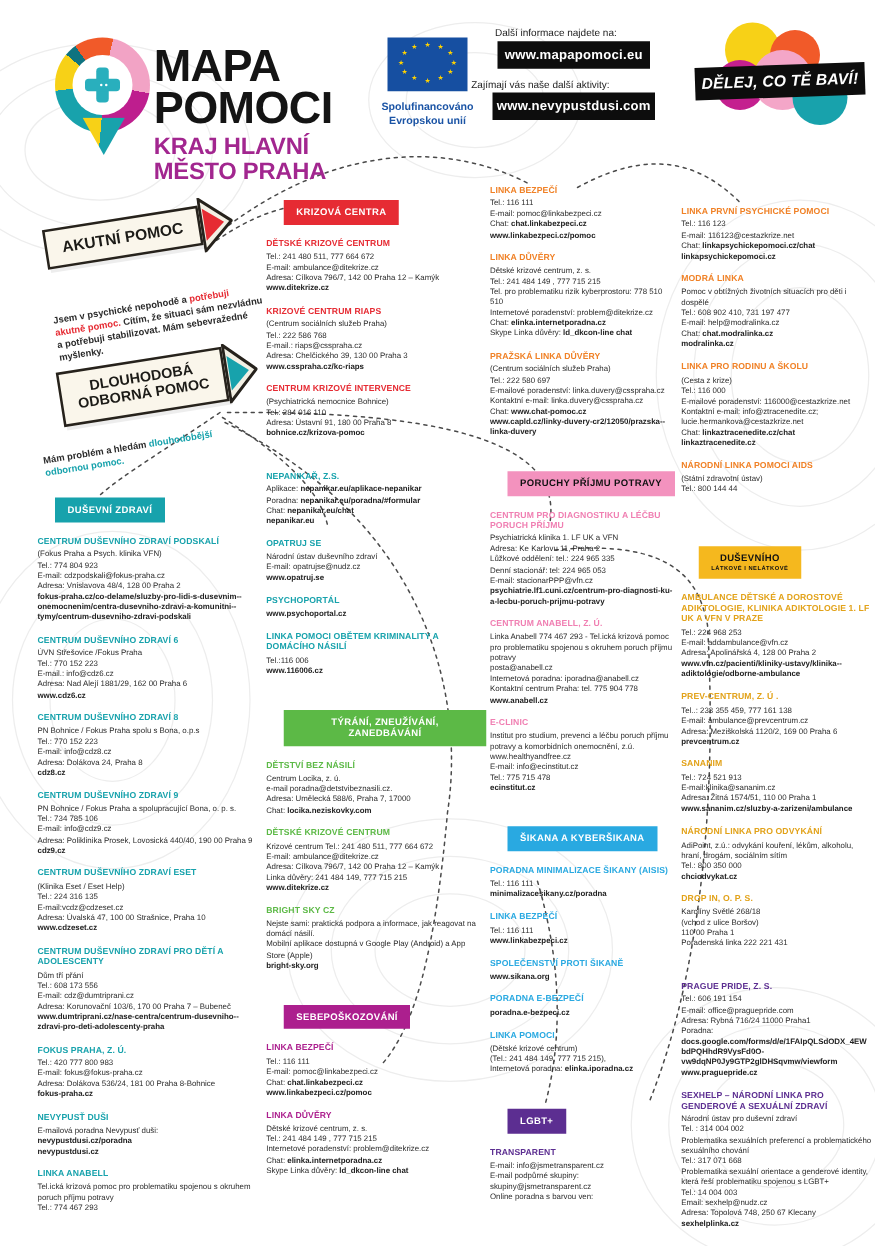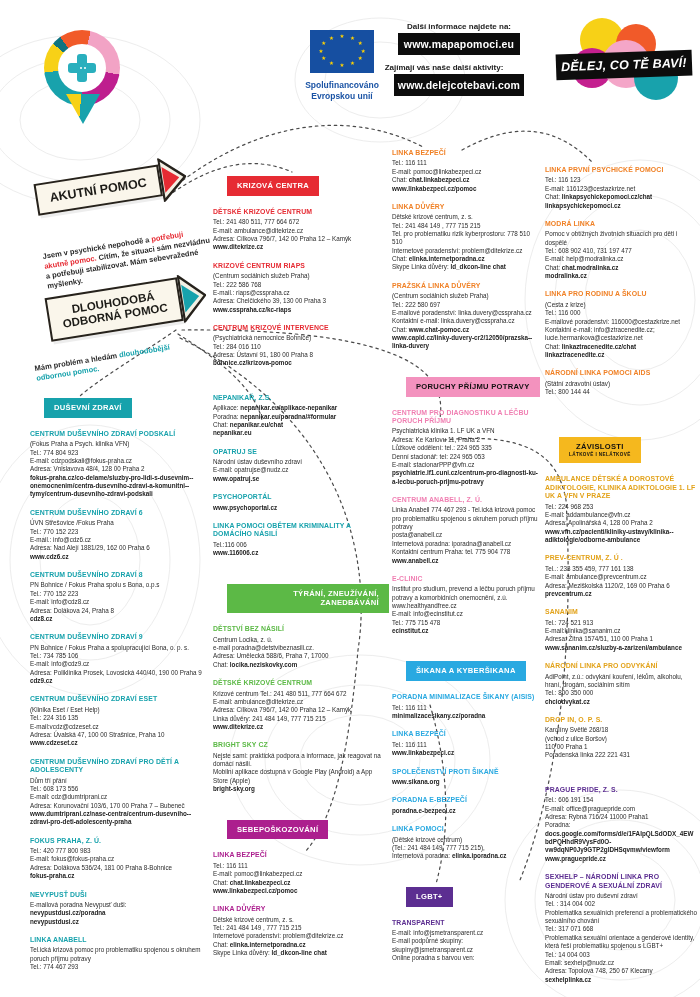--- a/index.html
+++ b/index.html
@@ -17,21 +17,21 @@
   .pin-cross::before{content:"";position:absolute;left:9px;top:0;width:10px;height:28px;background:#29AFBD;border-radius:3px;}
   .pin-cross::after{content:"";position:absolute;left:0;top:9px;width:28px;height:10px;background:#29AFBD;border-radius:3px;}
   .pin-dots{position:absolute;left:12px;top:13px;width:2px;height:2px;background:#fff;border-radius:50%;box-shadow:4px 0 0 #fff;z-index:2;}
   .brand{position:absolute;left:123px;top:36px;}
   .brand-title{font-size:36px;font-weight:800;line-height:.92;color:#141414;letter-spacing:-.5px;}
   .brand-sub{margin-top:6px;font-size:19px;font-weight:800;line-height:1.02;color:#A2268F;letter-spacing:-.2px;}
   .eu{position:absolute;left:294px;top:30px;width:96px;text-align:center;}
   .eu-flag{position:relative;width:64px;height:43px;margin:0 auto;background:#164FA1;}
   .star{position:absolute;color:#FFD200;font-size:5.5px;transform:translate(-50%,-50%);line-height:1;}
   .eu-cap{margin-top:7px;font-size:8.5px;font-weight:bold;color:#1B54A5;line-height:1.25;}
-  .toplink-label{position:absolute;font-size:8px;font-weight:bold;color:#222;text-align:center;}
+  .toplink-label{position:absolute;font-size:8px;font-weight:normal;color:#222;}
   .toplink-box{position:absolute;background:#0d0d0d;color:#fff;font-weight:bold;font-size:10.5px;
     display:flex;align-items:center;justify-content:center;letter-spacing:.2px;}
   .blob{position:absolute;border-radius:50%;}
   .fun-badge{position:absolute;left:556px;top:52px;width:136px;height:26px;background:#0d0d0d;color:#fff;
     font-weight:800;font-style:italic;font-size:12.5px;display:flex;align-items:center;justify-content:center;transform:rotate(-2deg);letter-spacing:.2px;}
   
   .pencil{position:absolute;display:flex;align-items:center;transform-origin:left center;}
   .pencil-body{border:2.5px solid #26221c;background:#FAF6EB;padding:7px 12px;font-weight:800;color:#1c1b17;text-align:center;
     box-shadow:2px 3px 0 rgba(0,0,0,.07);}
   .intro-text{position:absolute;font-size:7.5px;font-weight:600;color:#2b2b2b;line-height:1.35;transform:rotate(-9deg);transform-origin:left top;}
@@ -91,20 +91,30 @@
 </svg>
 
 <div class="logo-pin">
   <div class="pin-ring"></div>
   <div class="pin-tail"></div>
   <div class="pin-core"></div>
   <div class="pin-cross">
         <span class="pin-dots"></span>
       </div>
 </div>
+<div class="brand">
+  <div class="brand-title">
+    <div>MAPA</div>
+    <div>POMOCI</div>
+  </div>
+  <div class="brand-sub">
+    <div>KRAJ HLAVNÍ</div>
+    <div>MĚSTO PRAHA</div>
+  </div>
+</div>
 <div class="eu">
   <div class="eu-flag">
         <span class="star" style="left: 50%; top: 17%;">★</span>
         <span class="star" style="left: 66.5%; top: 21.4212%;">★</span>
         <span class="star" style="left: 78.5788%; top: 33.5%;">★</span>
         <span class="star" style="left: 83%; top: 50%;">★</span>
         <span class="star" style="left: 78.5788%; top: 66.5%;">★</span>
         <span class="star" style="left: 66.5%; top: 78.5788%;">★</span>
         <span class="star" style="left: 50%; top: 83%;">★</span>
         <span class="star" style="left: 33.5%; top: 78.5788%;">★</span>
@@ -114,21 +124,21 @@
         <span class="star" style="left: 33.5%; top: 21.4212%;">★</span>
       </div>
   <div class="eu-cap">
     <div>Spolufinancováno</div>
     <div>Evropskou unií</div>
   </div>
 </div>
 <div class="toplink-label" style="left:396px;top:22px;width:126px;">Další informace najdete na:</div>
 <div class="toplink-box" style="left:398px;top:33px;width:122px;height:22px;">www.mapapomoci.eu</div>
 <div class="toplink-label" style="left:377px;top:63px;width:134px;">Zajímají vás naše další aktivity:</div>
-<div class="toplink-box" style="left:394px;top:74px;width:130px;height:22px;">www.delejcotebavi.com</div>
+<div class="toplink-box" style="left:394px;top:74px;width:130px;height:22px;">www.nevypustdusi.com</div>
 <div class="blob" style="left:580px;top:18px;width:44px;height:44px;background:#F7D117;"></div>
 <div class="blob" style="left:616px;top:24px;width:40px;height:40px;background:#F15A29;"></div>
 <div class="blob" style="left:572px;top:48px;width:40px;height:40px;background:#C4208F;"></div>
 <div class="blob" style="left:602px;top:40px;width:48px;height:48px;background:#F4A6C8;"></div>
 <div class="blob" style="left:634px;top:56px;width:44px;height:44px;background:#18A2AC;"></div>
 <div class="fun-badge">DĚLEJ, CO TĚ BAVÍ!</div>
 
 <div class="pencil" style="left:36px;top:178px;transform:rotate(-9deg);">
   <div class="pencil-body" style="font-size:12.5px;">AKUTNÍ POMOC</div>
   <svg width="26" height="44">
@@ -217,21 +227,21 @@
         <div class="line"><span>E-mailová poradna Nevypusť duši:</span></div>
         <div class="line"><span class="b">nevypustdusi.cz/poradna</span></div>
         <div class="line"><span class="b">nevypustdusi.cz</span></div>
       </div>
       <div class="entry">
         <div class="entry-title" style="color: rgb(23, 162, 172);">LINKA ANABELL</div>
         <div class="line"><span>Tel.ická krizová pomoc pro problematiku spojenou s okruhem poruch příjmu potravy</span></div>
         <div class="line"><span>Tel.: 774 467 293</span></div>
       </div>
     </div>
-<div class="col" style="left:213px;top:176px;width:176px;">
+<div class="col" style="left:213px;top:160px;width:176px;">
       <div class="sec-header" style="background: rgb(230, 43, 51); color: rgb(255, 255, 255);">
         <div>KRIZOVÁ CENTRA</div>
       </div>
       <div class="entry">
         <div class="entry-title" style="color: rgb(230, 43, 51);">DĚTSKÉ KRIZOVÉ CENTRUM</div>
         <div class="line"><span>Tel.:  241 480 511,  777 664 672</span></div>
         <div class="line"><span>E-mail: ambulance@ditekrize.cz</span></div>
         <div class="line"><span>Adresa: Cílkova 796/7, 142 00 Praha 12 – Kamýk</span></div>
         <div class="line"><span class="b">www.ditekrize.cz</span></div>
       </div>
@@ -265,21 +275,21 @@
       </div>
       <div class="entry">
         <div class="entry-title" style="color: rgb(23, 162, 172);">PSYCHOPORTÁL</div>
         <div class="line"><span class="b">www.psychoportal.cz</span></div>
       </div>
       <div class="entry">
         <div class="entry-title" style="color: rgb(23, 162, 172);">LINKA POMOCI OBĚTEM KRIMINALITY A DOMÁCÍHO NÁSILÍ</div>
         <div class="line"><span>Tel.:116 006</span></div>
         <div class="line"><span class="b">www.116006.cz</span></div>
       </div>
-      <div class="sec-header gap" style="background: rgb(92, 185, 70); color: rgb(255, 255, 255); text-align: right;">
+      <div class="sec-header gap" style="background: rgb(92, 185, 70); color: rgb(255, 255, 255);">
         <div>TÝRÁNÍ, ZNEUŽÍVÁNÍ, ZANEDBÁVÁNÍ</div>
       </div>
       <div class="entry">
         <div class="entry-title" style="color: rgb(92, 185, 70);">DĚTSTVÍ BEZ NÁSILÍ</div>
         <div class="line"><span>Centrum Locika, z. ú.</span></div>
         <div class="line"><span>e-mail poradna@detstvibeznasili.cz.</span></div>
         <div class="line"><span>Adresa: Umělecká 588/6, Praha 7, 17000</span></div>
         <div class="line"><span>Chat: </span><span class="b">locika.neziskovky.com</span></div>
       </div>
       <div class="entry">
@@ -432,21 +442,21 @@
         <div class="line"><span>lucie.hermankova@cestazkrize.net</span></div>
         <div class="line"><span>Chat: </span><span class="b">linkaztracenedite.cz/chat</span></div>
         <div class="line"><span class="b">linkaztracenedite.cz</span></div>
       </div>
       <div class="entry">
         <div class="entry-title" style="color: rgb(240, 129, 38);">NÁRODNÍ LINKA POMOCI AIDS</div>
         <div class="line"><span>(Státní zdravotní ústav)</span></div>
         <div class="line"><span>Tel.: 800 144 44</span></div>
       </div>
       <div class="sec-header gap gap-lg" style="background: rgb(245, 184, 30); color: rgb(17, 17, 17);">
-        <div>ZÁVISLOSTI</div>
+        <div>DUŠEVNÍHO</div>
         <div class="sec-sub">LÁTKOVÉ I NELÁTKOVÉ</div>
       </div>
       <div class="entry">
         <div class="entry-title" style="color: rgb(226, 162, 25);">AMBULANCE DĚTSKÉ A DOROSTOVÉ ADIKTOLOGIE, KLINIKA ADIKTOLOGIE 1. LF UK A VFN V PRAZE</div>
         <div class="line"><span>Tel.: 224 968 253</span></div>
         <div class="line"><span>E-mail: addambulance@vfn.cz</span></div>
         <div class="line"><span>Adresa: Apolinářská 4, 128 00 Praha 2</span></div>
         <div class="line"><span class="b">www.vfn.cz/pacienti/kliniky-ustavy/klinika--adiktologie/odborne-ambulance</span></div>
       </div>
       <div class="entry">

